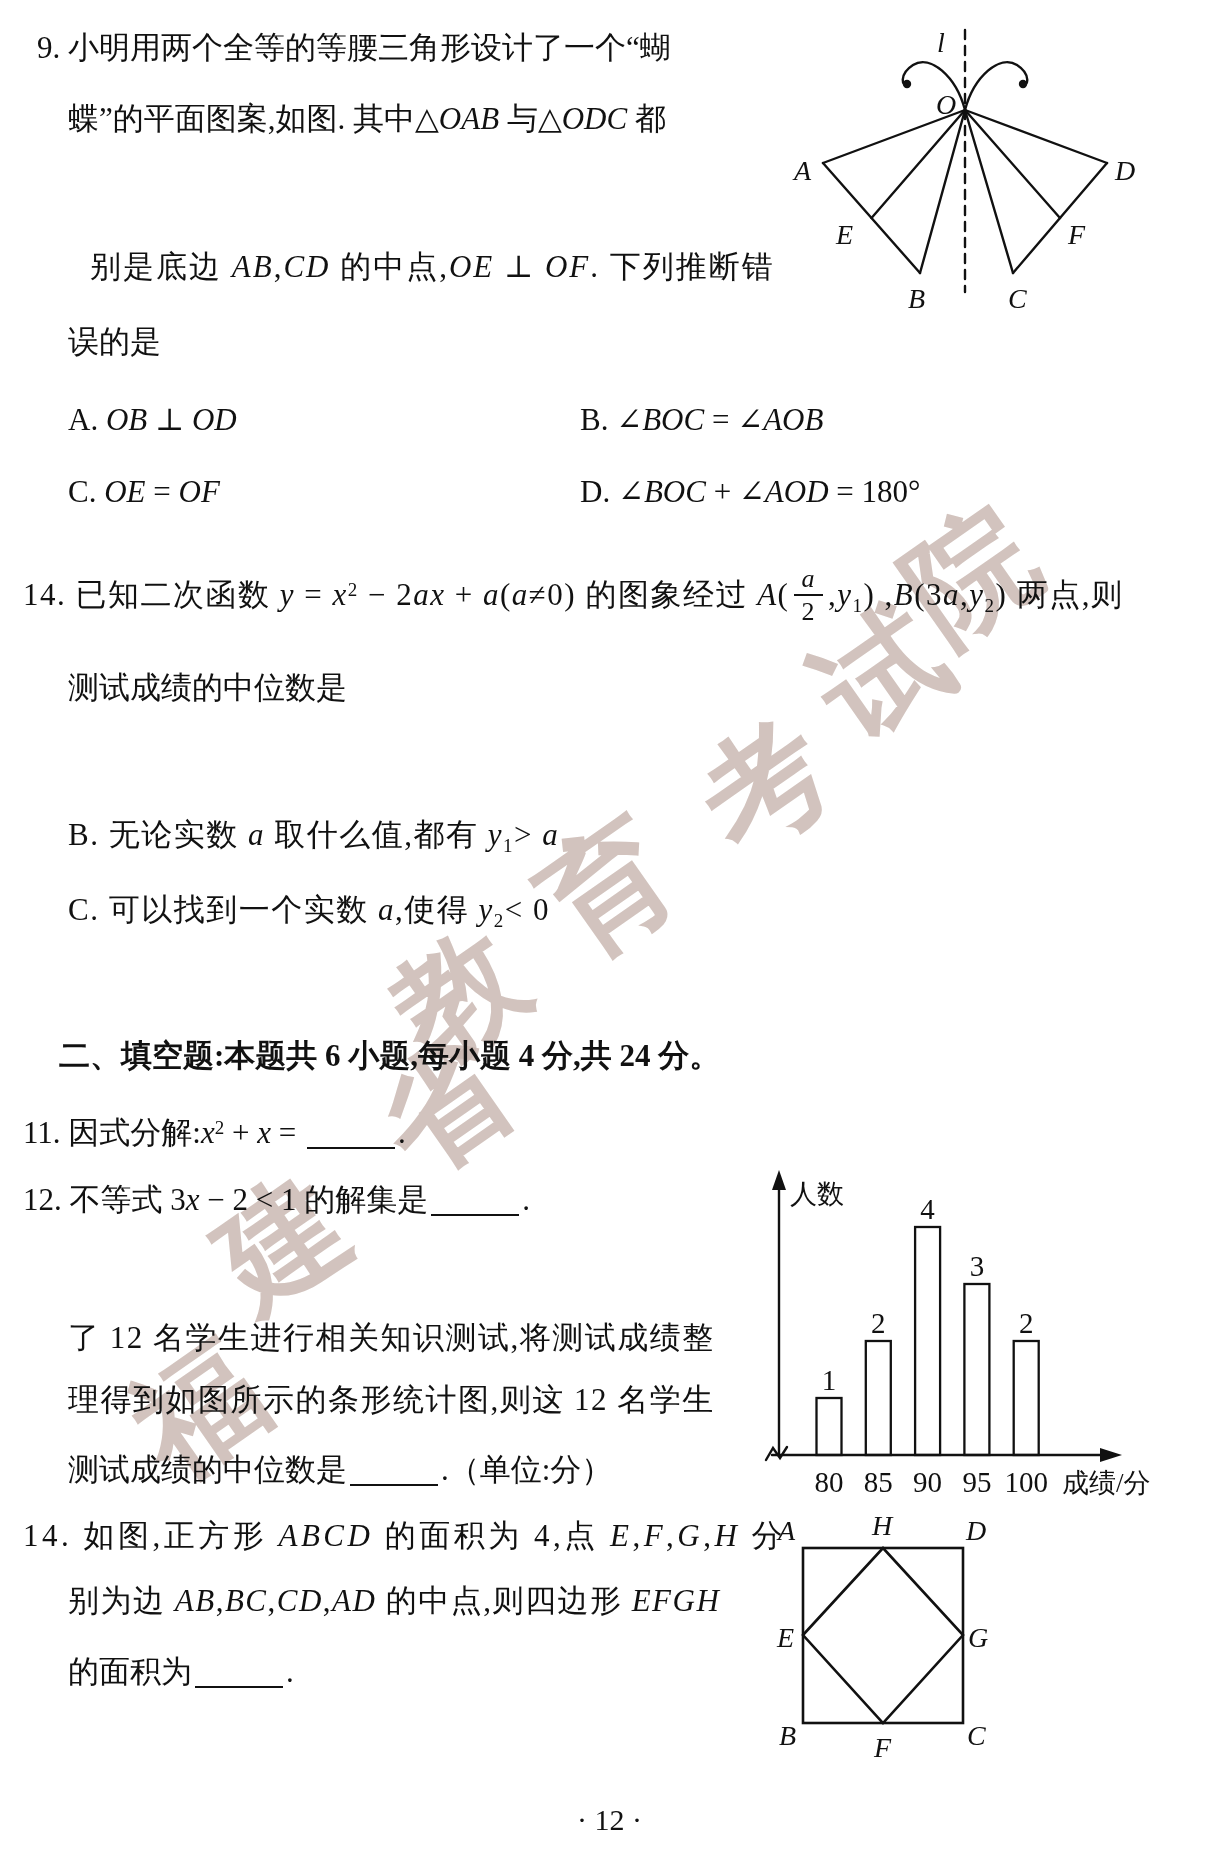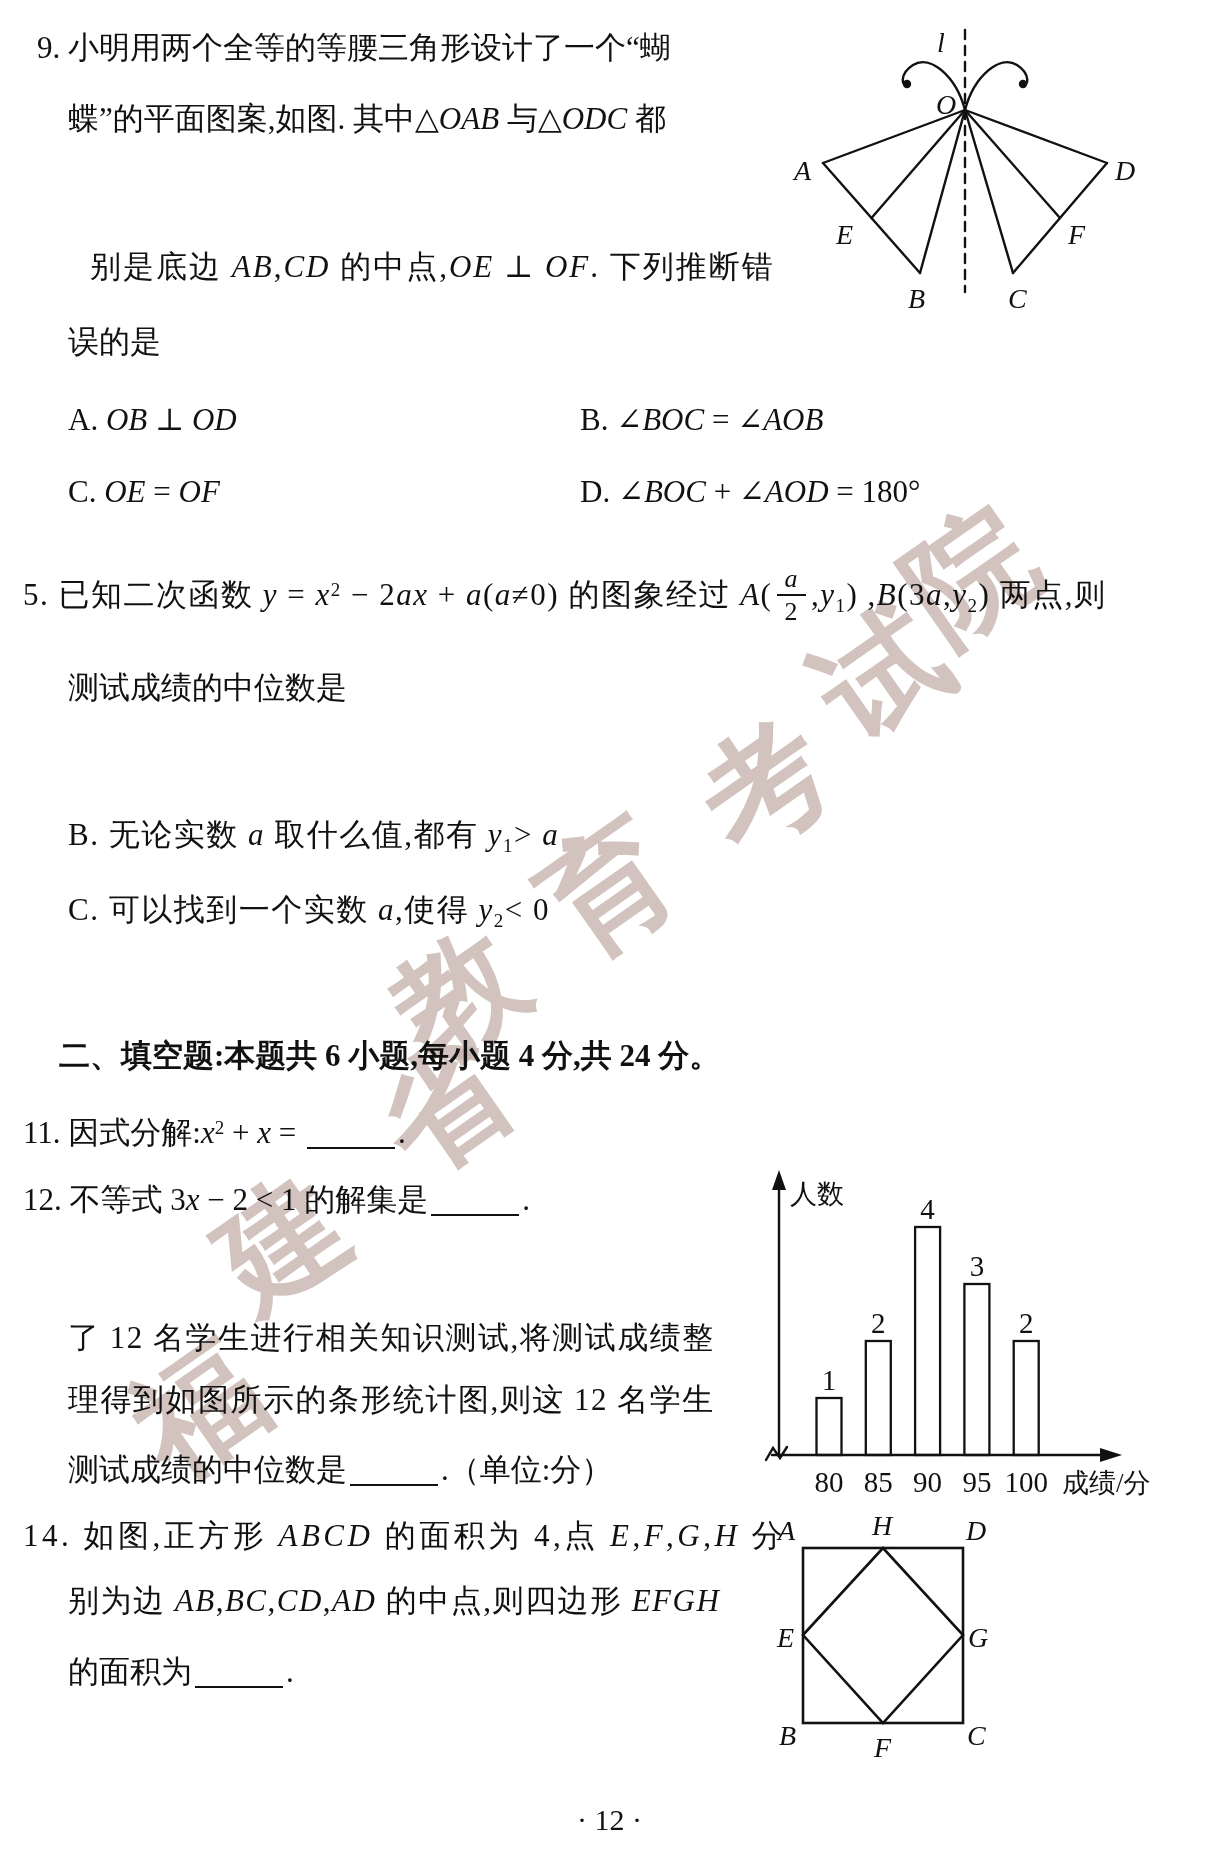--- a/index.html
+++ b/index.html
@@ -81,21 +81,21 @@
     <text x="157" y="34" class="fig-label">l</text>
     <text x="156" y="96" class="fig-label">O</text>
     <text x="14" y="162" class="fig-label">A</text>
     <text x="128" y="290" class="fig-label">B</text>
     <text x="228" y="290" class="fig-label">C</text>
     <text x="335" y="162" class="fig-label">D</text>
     <text x="56" y="226" class="fig-label">E</text>
     <text x="288" y="226" class="fig-label">F</text>
   </svg>
 
-  <div class="line tall ls1" style="left:23px;top:552px"><span>5. 已知二次函数 </span><span class="i">y</span><span> = </span><span class="i">x</span><span class="sup">2</span><span> − 2</span><span class="i">ax</span><span> + </span><span class="i">a</span><span>(</span><span class="i">a</span><span>≠0) 的图象经过 </span><span class="i">A</span><span>(</span><span class="frac">
+  <div class="line tall ls1" style="left:23px;top:552px"><span>14. 已知二次函数 </span><span class="i">y</span><span> = </span><span class="i">x</span><span class="sup">2</span><span> − 2</span><span class="i">ax</span><span> + </span><span class="i">a</span><span>(</span><span class="i">a</span><span>≠0) 的图象经过 </span><span class="i">A</span><span>(</span><span class="frac">
         <span class="fnum">a</span>
         <span class="fden">2</span>
       </span><span>,</span><span class="i">y</span><span class="sub">1</span><span>) ,</span><span class="i">B</span><span>(3</span><span class="i">a</span><span>,</span><span class="i">y</span><span class="sub">2</span><span>) 两点,则</span></div>
   <div class="line" style="left:68px;top:668px"><span>测试成绩的中位数是</span></div>
   <div class="line ls1" style="left:68px;top:815px"><span>B. 无论实数 </span><span class="i">a</span><span> 取什么值,都有 </span><span class="i">y</span><span class="sub">1</span><span>&gt; </span><span class="i">a</span></div>
   <div class="line ls1" style="left:68px;top:890px"><span>C. 可以找到一个实数 </span><span class="i">a</span><span>,使得 </span><span class="i">y</span><span class="sub">2</span><span>&lt; 0</span></div>
 
   <div class="line bold" style="left:23px;top:1036px">二、填空题:本题共 6 小题,每小题 4 分,共 24 分。</div>
 
   <div class="line" style="left:23px;top:1108px"><span>11. 因式分解:</span><span class="i">x</span><span class="sup">2</span><span> + </span><span class="i">x</span><span> = </span><span class="blank"></span><span>.</span></div>

